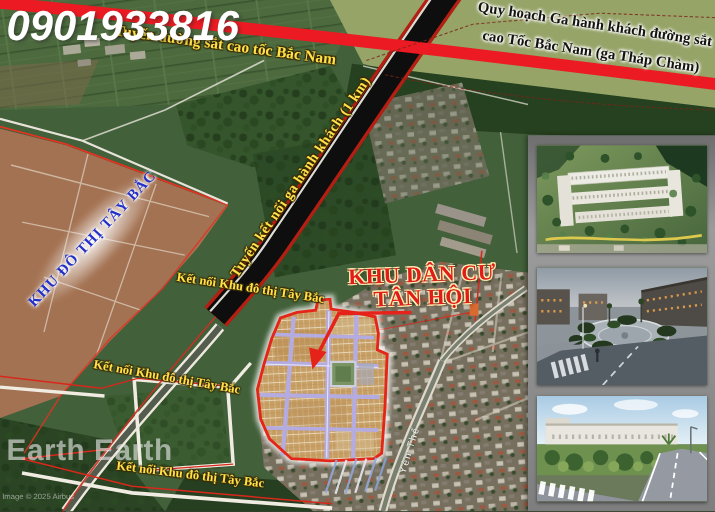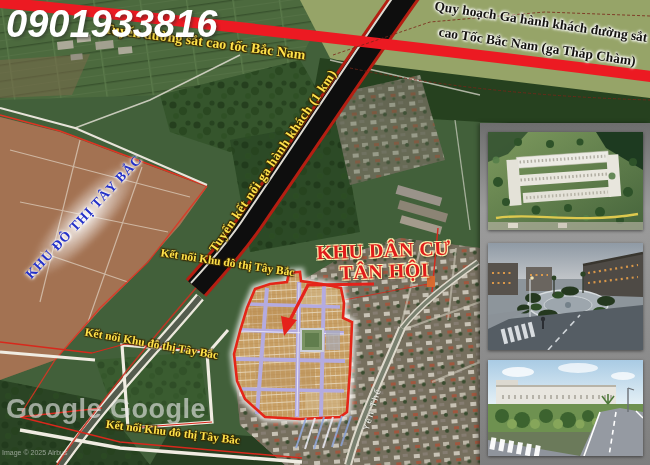--- a/index.html
+++ b/index.html
@@ -231,21 +231,21 @@
   <div id="urban-glow"></div>
   <div class="lbl" id="urban-label">KHU ĐÔ THỊ TÂY BẮC</div>
   <div class="lbl" id="project-label">
     <span>KHU DÂN CƯ</span><br>
     <span>TÂN HỘI</span>
   </div>
   <div class="lbl yellow conn" id="conn-top">Kết nối Khu đô thị Tây Bắc</div>
   <div class="lbl yellow conn" id="conn-mid">Kết nối Khu đô thị Tây Bắc</div>
   <div class="lbl yellow conn" id="conn-bottom">Kết nối Khu đô thị Tây Bắc</div>
   <div class="lbl" id="street-label">Yên Thế</div>
-  <div class="lbl" id="watermark">Google Google</div>
+  <div class="lbl" id="watermark">Earth Earth</div>
   <div class="lbl" id="copyright">Image © 2025 Airbus</div>
 
   <div id="gallery">
 
     <div class="g-img" id="g1">
       <svg width="155" height="98" viewBox="0 0 155 98">
         <defs>
             <linearGradient id="a1" x1="0" y1="0" x2="1" y2="1">
           <stop offset="0" stop-color="#7e9a5e"></stop>
               <stop offset="1" stop-color="#46653c"></stop>

